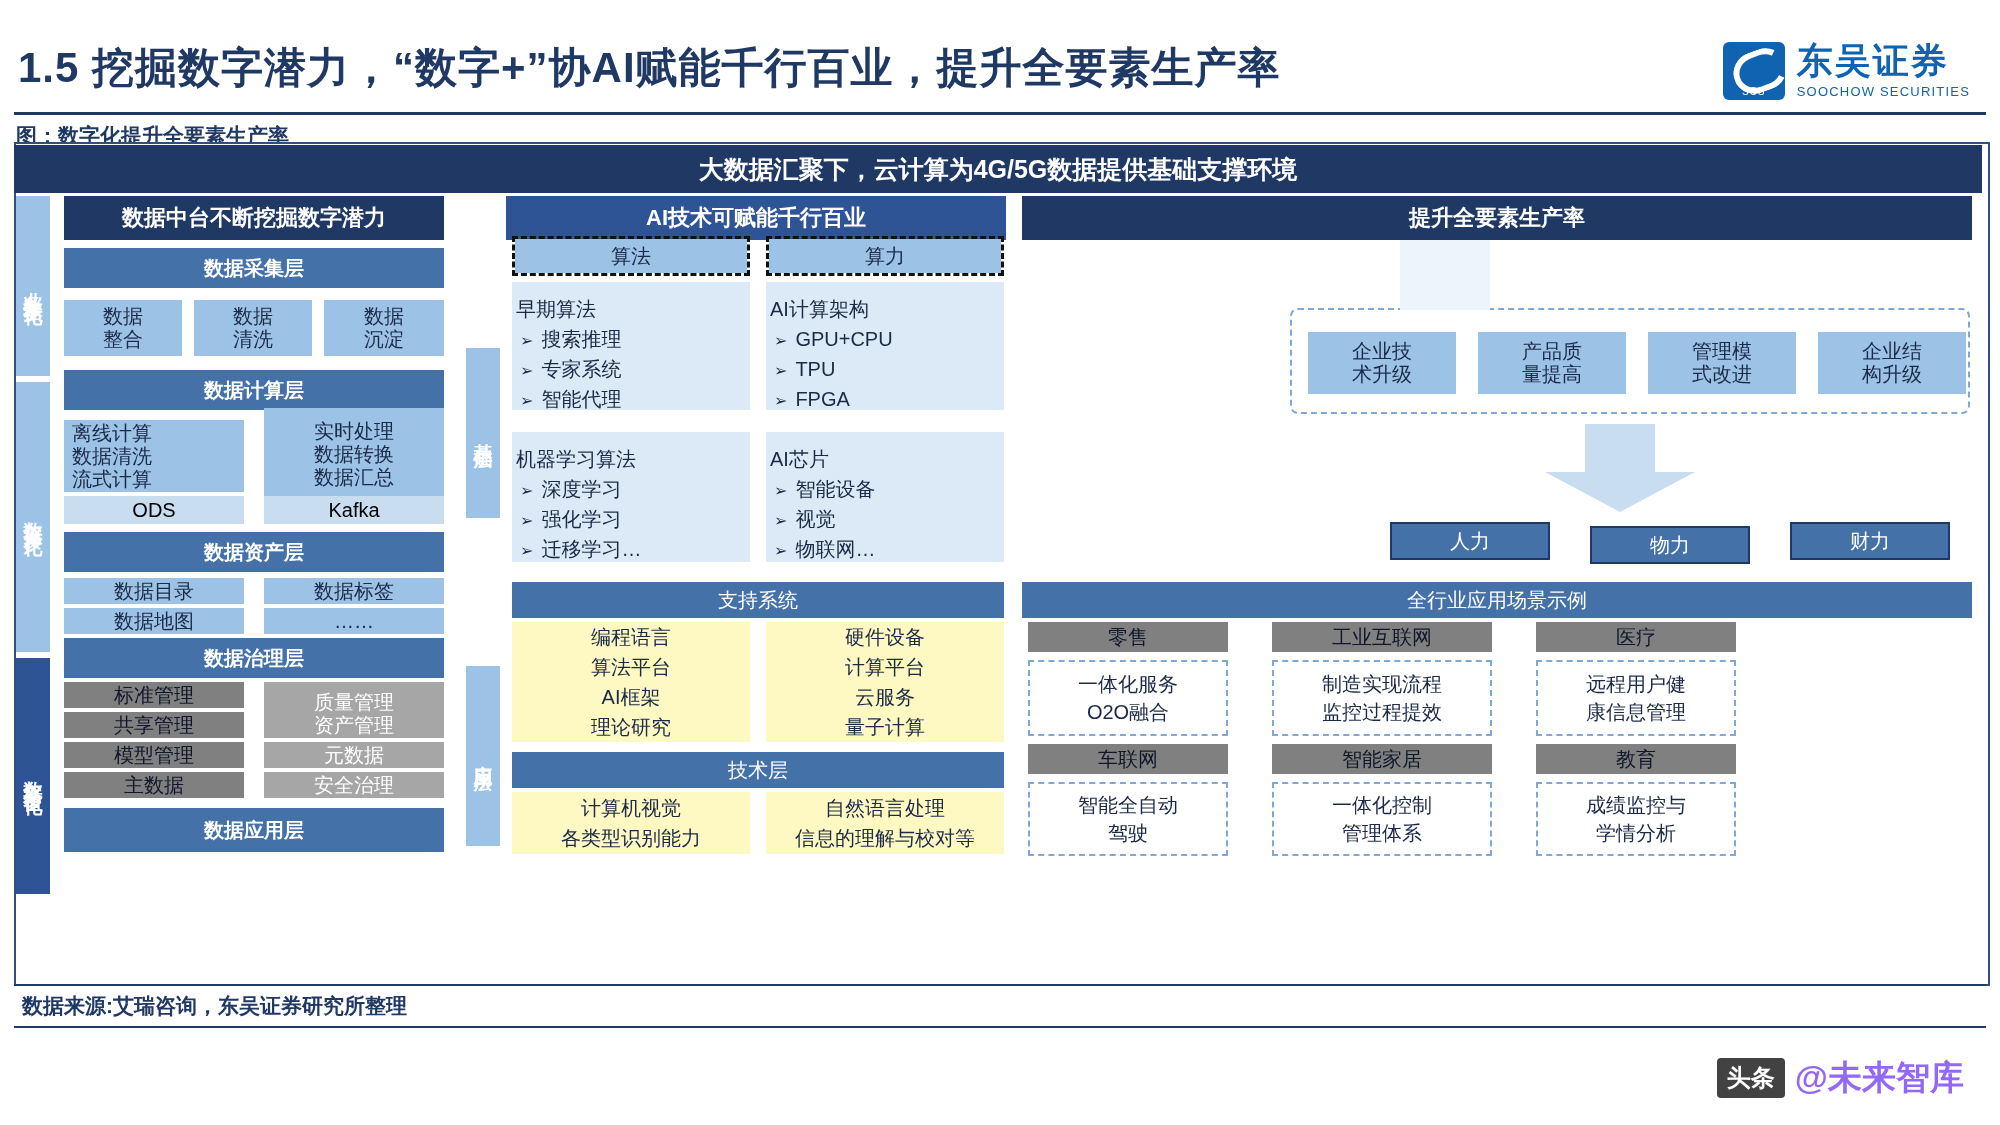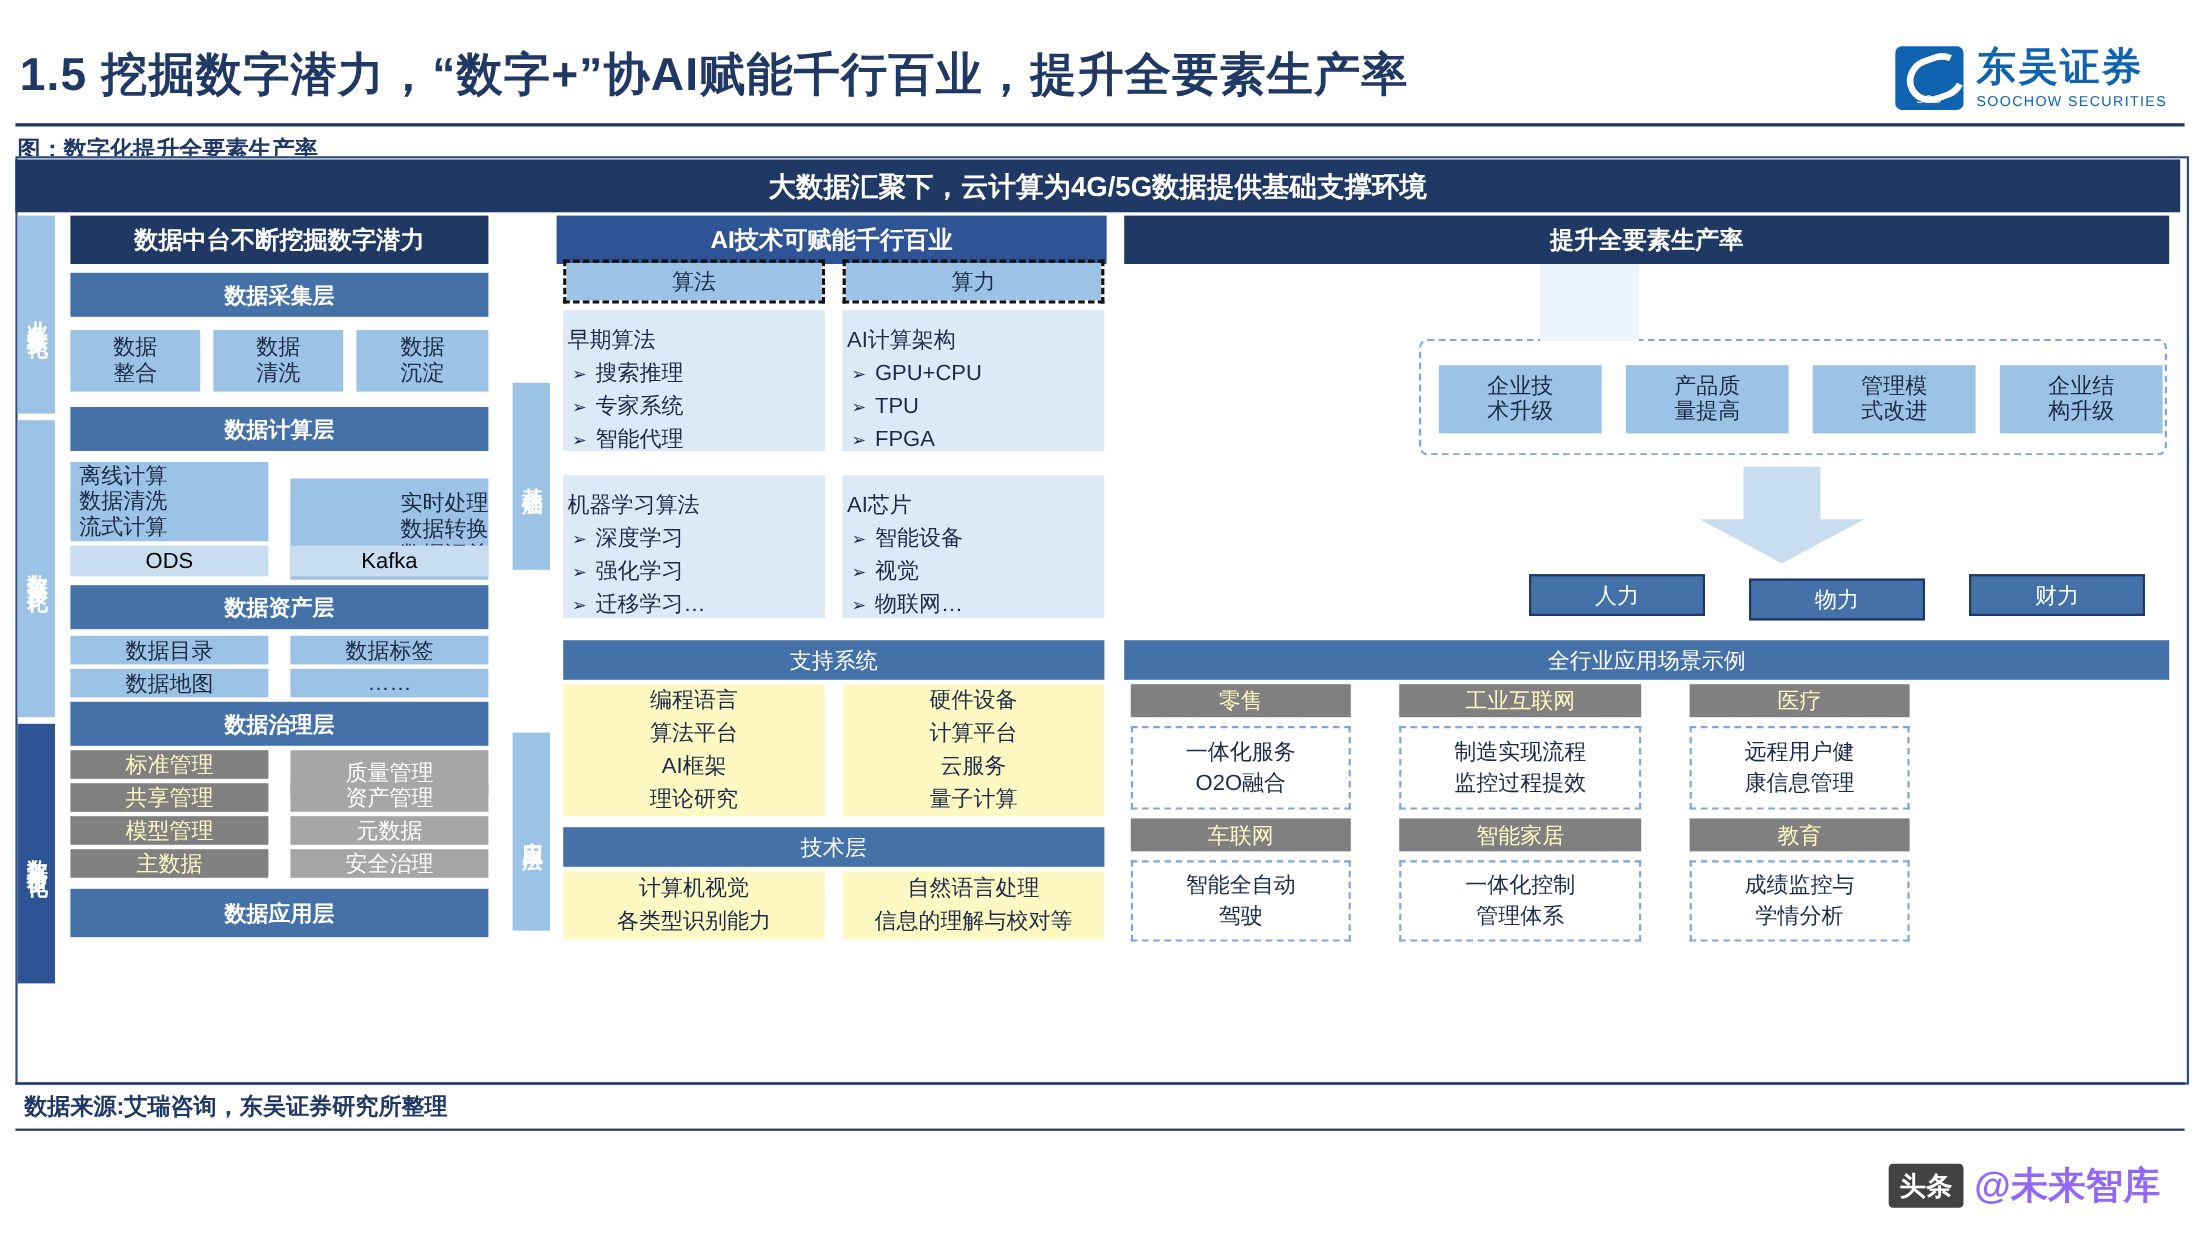--- a/index.html
+++ b/index.html
@@ -26,21 +26,21 @@
 
   
   .rail{position:absolute;width:34px;display:flex;align-items:center;justify-content:center;color:#fff;font-size:19px;font-weight:700;writing-mode:vertical-rl;letter-spacing:4px;background:#9cc3e5;}
   .rail.dark{background:#2f5496;}
 
   
   .bx{display:flex;align-items:center;justify-content:center;text-align:center;font-size:20px;box-sizing:border-box;}
   .bx-mid{background:#4472a8;color:#fff;}
   .bx-lt{background:#9cc3e5;color:#1b2a47;}
   .bx-pale{background:#c9ddf0;color:#000000;}
-  .bx-gray{background:#808080;color:#fef9c3;}
+  .bx-gray{background:#808080;color:#0f172a;}
   .bx-gray2{background:#a6a6a6;color:#fff;}
   .bx-w{background:#fef9c3;color:#1b2a47;}
   .multi{flex-direction:column;line-height:1.15;}
 
   .list{background:#dce9f6;box-sizing:border-box;padding:12px 4px;font-size:20px;line-height:1.5;}
   .list .hd{font-weight:400;}
   .list .it{padding-left:4px;}
   .list .it:before{content:"\27A2";margin-right:8px;font-size:16px;}
 
   .dashbox{border:3px dashed #111;box-sizing:border-box;}
@@ -91,21 +91,21 @@
       <span>数据</span>
       <span>沉淀</span>
     </div>
 
   <div class="bx bx-mid" style="position:absolute;left:64px;top:370px;width:380px;height:40px;font-weight:700;">数据计算层</div>
   <div class="bx bx-lt multi" style="position:absolute;left:64px;top:420px;width:180px;height:72px;align-items:flex-start;padding-left:8px;justify-content:center;">
     <span>离线计算</span>
     <span>数据清洗</span>
     <span>流式计算</span>
   </div>
-  <div class="bx bx-lt multi" style="position:absolute;left:264px;top:435px;width:180px;height:92px;align-items:flex-end;">
+  <div class="bx bx-lt multi" style="position:absolute;left:264px;top:408px;width:180px;height:92px;">
     <span>实时处理</span>
     <span>数据转换</span>
     <span>数据汇总</span>
   </div>
   <div class="bx bx-pale" style="position:absolute;left:64px;top:496px;width:180px;height:28px;">ODS</div>
   <div class="bx bx-pale" style="position:absolute;left:264px;top:496px;width:180px;height:28px;">Kafka</div>
 
   <div class="bx bx-mid" style="position:absolute;left:64px;top:532px;width:380px;height:40px;font-weight:700;">数据资产层</div>
   <div class="bx bx-lt" style="position:absolute;left:64px;top:578px;width:180px;height:26px;">数据目录</div>
   <div class="bx bx-lt" style="position:absolute;left:264px;top:578px;width:180px;height:26px;">数据标签</div>

